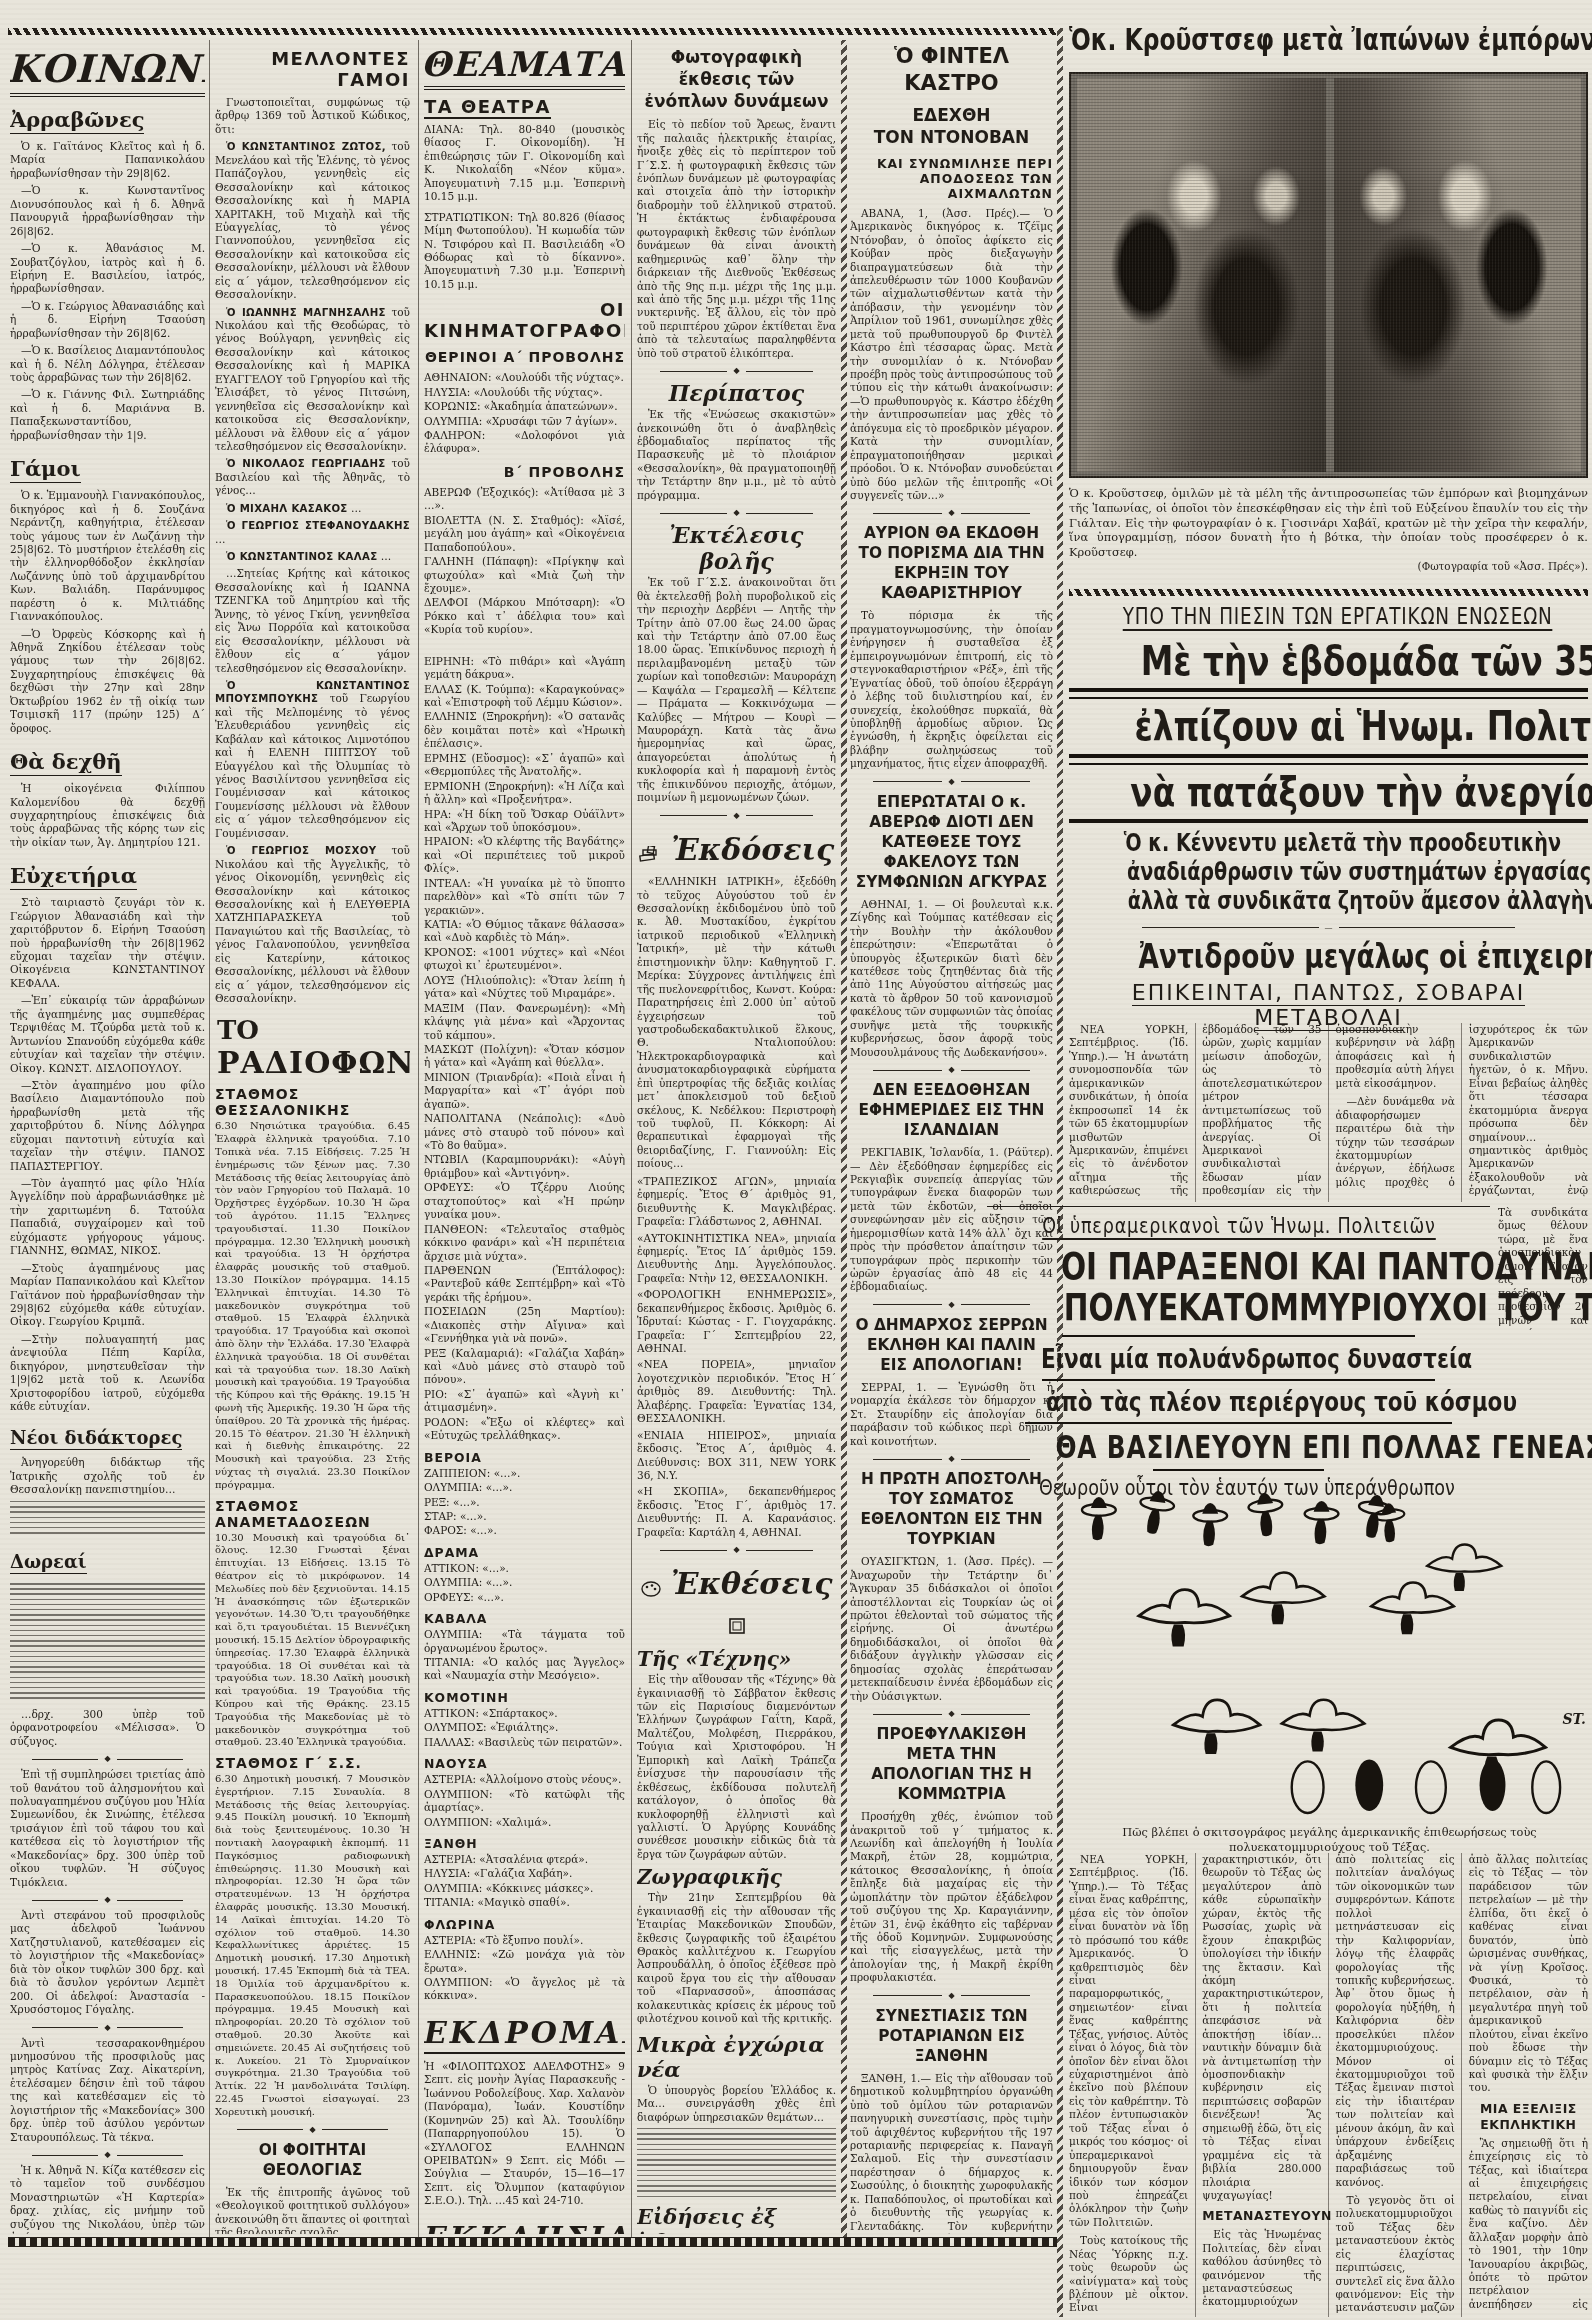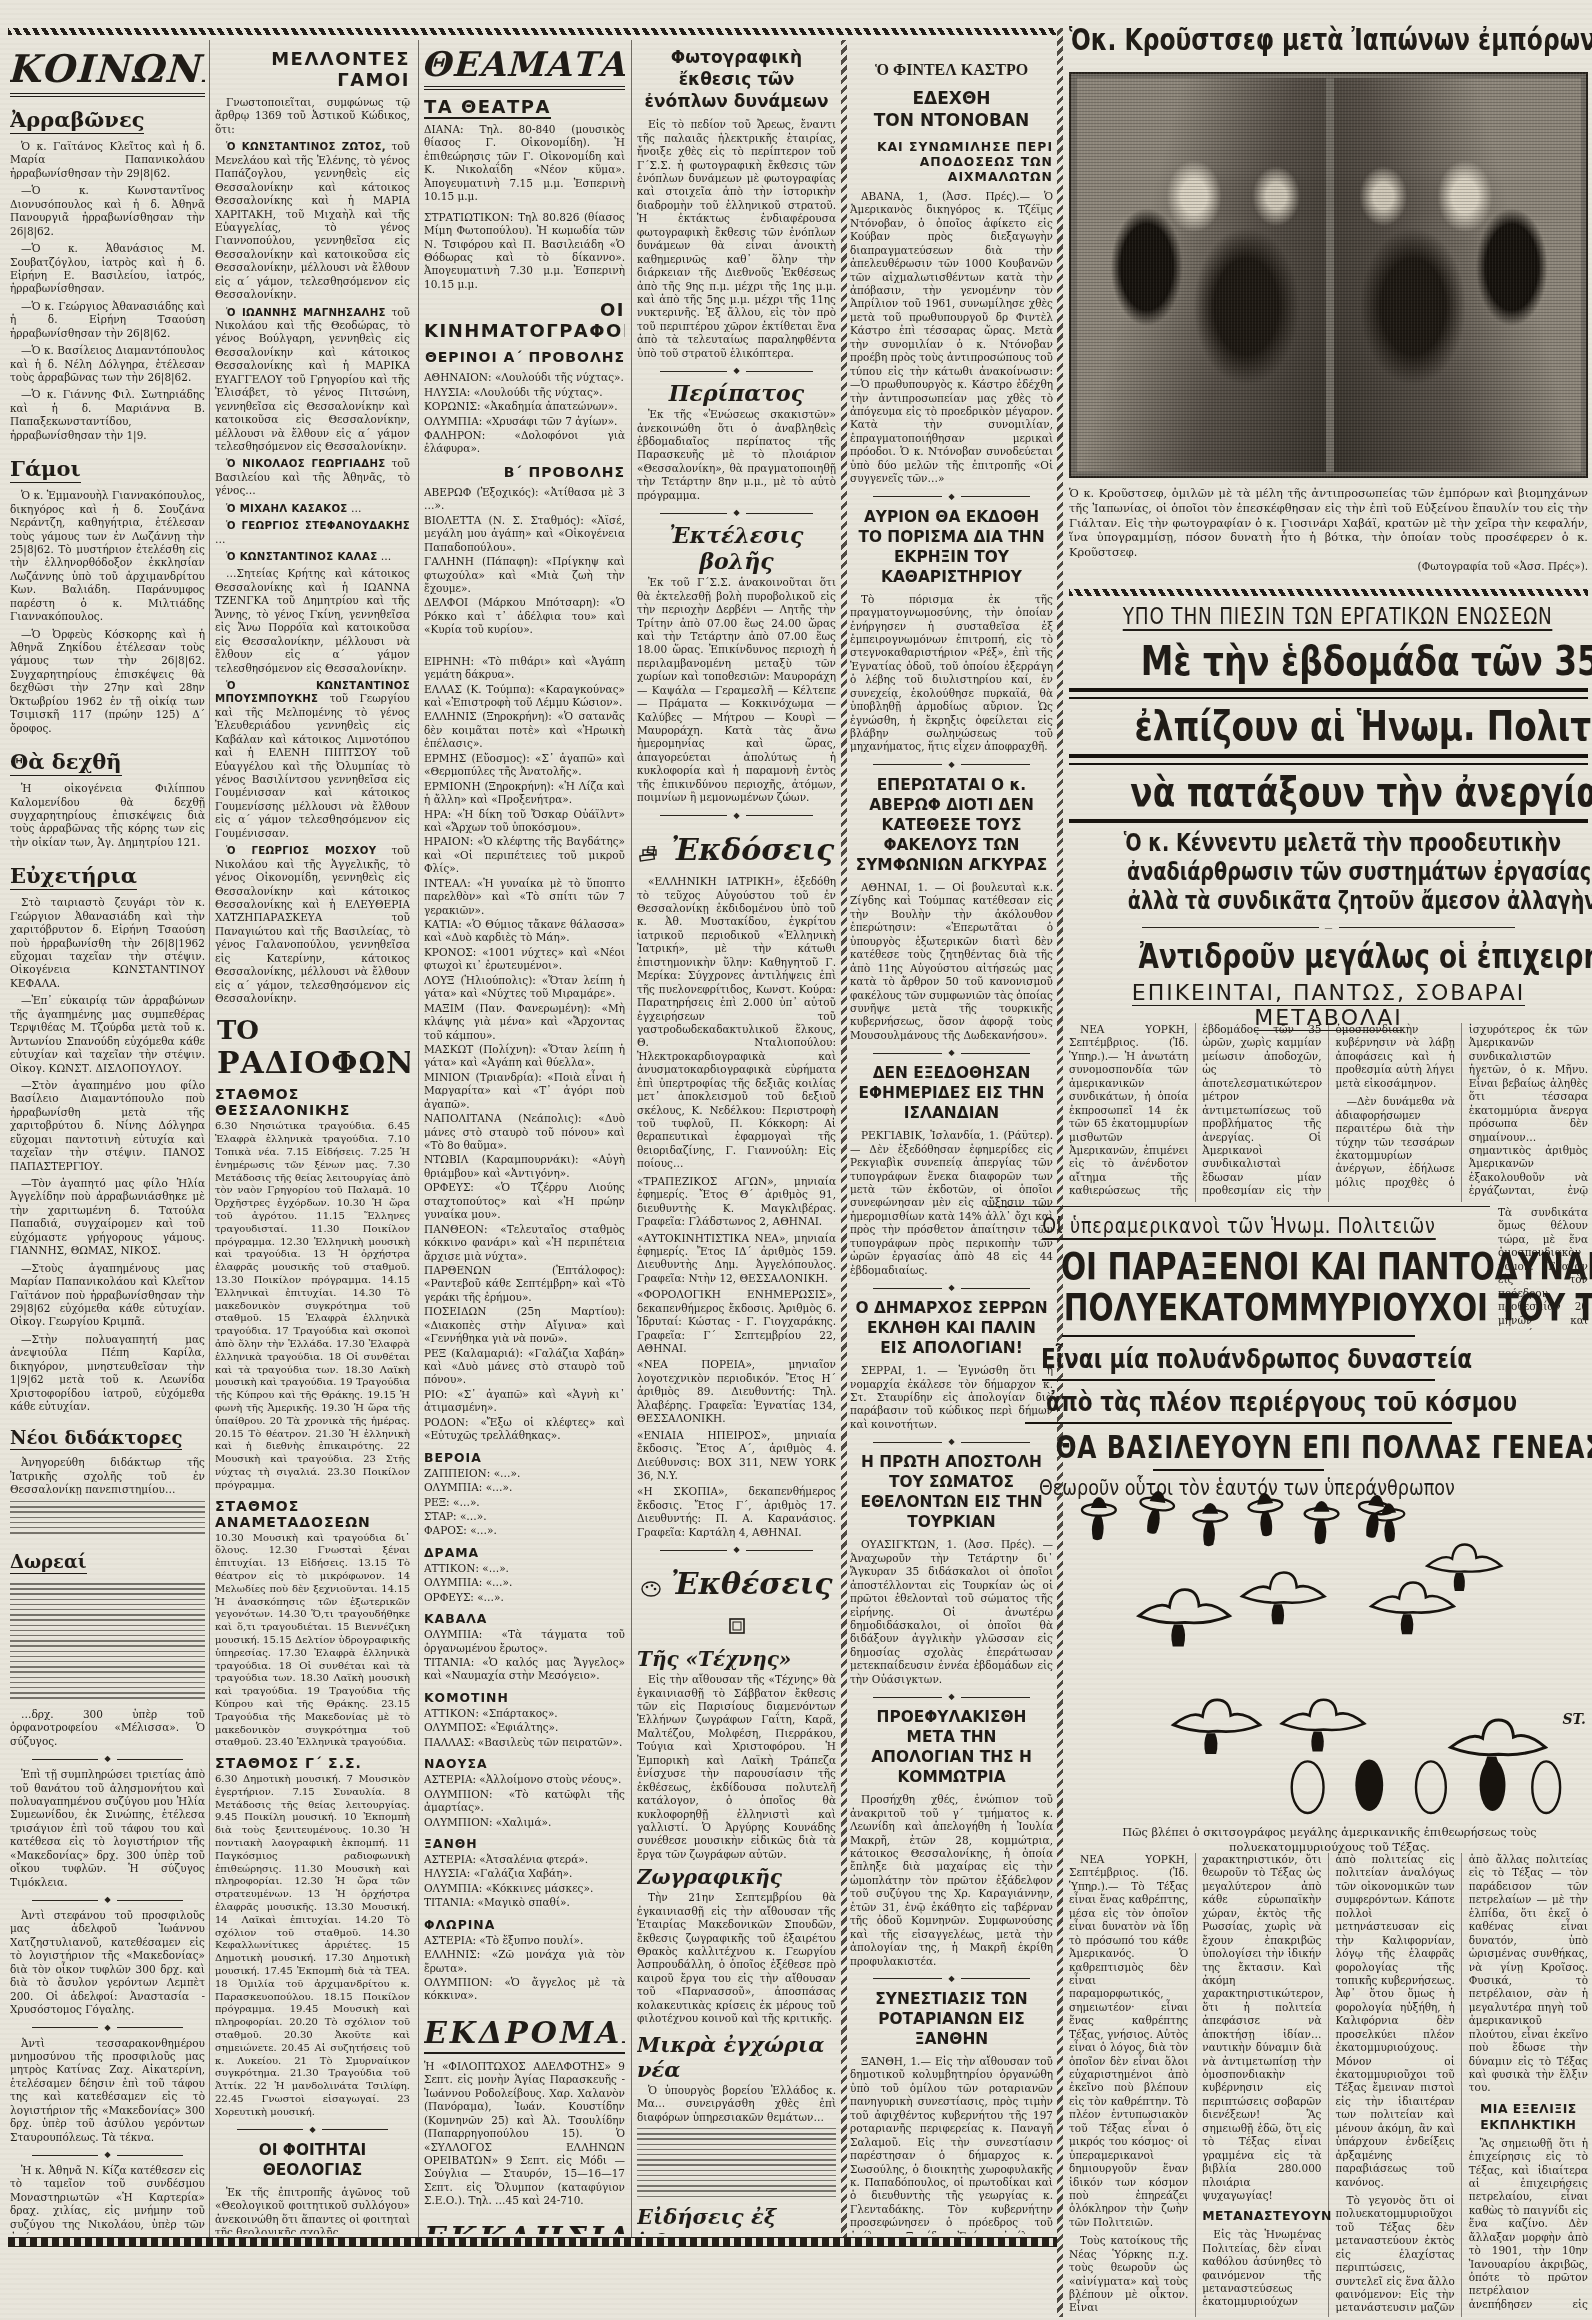--- a/index.html
+++ b/index.html
@@ -213,21 +213,21 @@
         <p class="p noind" style="margin-bottom:1px;">ΕΛΛΗΝΙΣ (Ξηροκρήνη): «Ὁ σατανᾶς δὲν κοιμᾶται ποτὲ» καὶ «Ἡρωικὴ ἐπέλασις».</p>
         <p class="p noind" style="margin-bottom:1px;">ΕΡΜΗΣ (Εὔοσμος): «Σ᾿ ἀγαπῶ» καὶ «Θερμοπύλες τῆς Ἀνατολῆς».</p>
         <p class="p noind" style="margin-bottom:1px;">ΕΡΜΙΟΝΗ (Ξηροκρήνη): «Ἡ Λίζα καὶ ἡ ἄλλη» καὶ «Προξενήτρα».</p>
         <p class="p noind" style="margin-bottom:1px;">ΗΡΑ: «Ἡ δίκη τοῦ Ὄσκαρ Οὐάϊλντ» καὶ «Ἄρχων τοῦ ὑποκόσμου».</p>
         <p class="p noind" style="margin-bottom:1px;">ΗΡΑΙΟΝ: «Ὁ κλέφτης τῆς Βαγδάτης» καὶ «Οἱ περιπέτειες τοῦ μικροῦ Φλίς».</p>
         <p class="p noind" style="margin-bottom:1px;">ΙΝΤΕΑΛ: «Ἡ γυναίκα μὲ τὸ ὕποπτο παρελθὸν» καὶ «Τὸ σπίτι τῶν 7 γερακιῶν».</p>
         <p class="p noind" style="margin-bottom:1px;">ΚΑΤΙΑ: «Ὁ Θύμιος τἄκανε θάλασσα» καὶ «Δυὸ καρδιὲς τὸ Μάη».</p>
         <p class="p noind" style="margin-bottom:1px;">ΚΡΟΝΟΣ: «1001 νύχτες» καὶ «Νέοι φτωχοὶ κι᾿ ἐρωτευμένοι».</p>
         <p class="p noind" style="margin-bottom:1px;">ΛΟΥΞ (Ἡλιούπολις): «Ὅταν λείπη ἡ γάτα» καὶ «Νύχτες τοῦ Μιραμάρε».</p>
         <p class="p noind" style="margin-bottom:1px;">ΜΑΞΙΜ (Παν. Φανερωμένη): «Μὴ κλάψης γιὰ μένα» καὶ «Ἄρχοντας τοῦ κάμπου».</p>
-        <p class="p noind" style="margin-bottom:1px;">ΜΑΣΚΩΤ (Πολίχνη): «Ὅταν λείπη ἡ γάτα» καὶ «Ἀγάπη καὶ θύελλα».</p>
+        <p class="p noind" style="margin-bottom:1px;">ΜΑΣΚΩΤ (Πολίχνη): «Ὅταν κόσμον ἡ γάτα» καὶ «Ἀγάπη καὶ θύελλα».</p>
         <p class="p noind" style="margin-bottom:1px;">ΜΙΝΙΟΝ (Τριανδρία): «Ποιὰ εἶναι ἡ Μαργαρίτα» καὶ «Τ᾿ ἀγόρι ποὺ ἀγαπῶ».</p>
         <p class="p noind" style="margin-bottom:1px;">ΝΑΠΟΛΙΤΑΝΑ (Νεάπολις): «Δυὸ μάνες στὸ σταυρὸ τοῦ πόνου» καὶ «Τὸ 8ο θαῦμα».</p>
         <p class="p noind" style="margin-bottom:1px;">ΝΤΩΒΙΛ (Καραμπουρνάκι): «Αὐγὴ θριάμβου» καὶ «Ἀντιγόνη».</p>
         <p class="p noind" style="margin-bottom:1px;">ΟΡΦΕΥΣ: «Ὁ Τζέρρυ Λιούης σταχτοπούτος» καὶ «Ἡ πρώην γυναίκα μου».</p>
         <p class="p noind" style="margin-bottom:1px;">ΠΑΝΘΕΟΝ: «Τελευταῖος σταθμὸς κόκκινο φανάρι» καὶ «Ἡ περιπέτεια ἄρχισε μιὰ νύχτα».</p>
         <p class="p noind" style="margin-bottom:1px;">ΠΑΡΘΕΝΩΝ (Ἑπτάλοφος): «Ραντεβοῦ κάθε Σεπτέμβρη» καὶ «Τὸ γεράκι τῆς ἐρήμου».</p>
         <p class="p noind" style="margin-bottom:1px;">ΠΟΣΕΙΔΩΝ (25η Μαρτίου): «Διακοπὲς στὴν Αἴγινα» καὶ «Γεννήθηκα γιὰ νὰ πονῶ».</p>
         <p class="p noind" style="margin-bottom:1px;">ΡΕΞ (Καλαμαριά): «Γαλάζια Χαβάη» καὶ «Δυὸ μάνες στὸ σταυρὸ τοῦ πόνου».</p>
         <p class="p noind" style="margin-bottom:1px;">ΡΙΟ: «Σ᾿ ἀγαπῶ» καὶ «Ἁγνὴ κι᾿ ἀτιμασμένη».</p>
         <p class="p noind" style="margin-bottom:1px;">ΡΟΔΟΝ: «Ἔξω οἱ κλέφτες» καὶ «Εὐτυχῶς τρελλάθηκας».</p>
@@ -384,21 +384,21 @@
     <div class="h-script" style="font-size:20px;text-align:left;margin:4px 0 2px 0;">Ζωγραφικῆς</div>
     <p class="p">Τὴν 21ην Σεπτεμβρίου θὰ ἐγκαινιασθῇ εἰς τὴν αἴθουσαν τῆς Ἑταιρίας Μακεδονικῶν Σπουδῶν, ἔκθεσις ζωγραφικῆς τοῦ ἐξαιρέτου Θρακὸς καλλιτέχνου κ. Γεωργίου Ἀσπρουδάλλη, ὁ ὁποῖος ἐξέθεσε πρὸ καιροῦ ἔργα του εἰς τὴν αἴθουσαν τοῦ «Παρνασσοῦ», ἀποσπάσας κολακευτικὰς κρίσεις ἐκ μέρους τοῦ φιλοτέχνου κοινοῦ καὶ τῆς κριτικῆς.</p>
     <div class="h-script" style="font-size:21px;text-align:left;margin:6px 0 2px 0;">Μικρὰ ἐγχώρια νέα</div>
     <p class="p">Ὁ ὑπουργὸς βορείου Ἑλλάδος κ. Μα… συνειργάσθη χθὲς ἐπὶ διαφόρων ὑπηρεσιακῶν θεμάτων…</p>
     <div class="faux" style="height:70px;"></div>
     <div class="h-script" style="font-size:21px;text-align:left;margin:4px 0 2px 0;">Εἰδήσεις ἐξ Ἀθηνῶν</div>
 
   </div>
 
   <div class="col" id="c5">
-    <div class="nh" style="font-size:16px;margin-top:20px;font-family:Liberation Serif, serif;">Ὁ ΦΙΝΤΕΛ ΚΑΣΤΡΟ</div>
+    <div class="nh" style="font-size:21px;margin-top:3px;">Ὁ ΦΙΝΤΕΛ ΚΑΣΤΡΟ</div>
     <div class="nh" style="font-size:17px;margin:0;">ΕΔΕΧΘΗ</div>
     <div class="nh" style="font-size:17px;margin:0 0 4px 0;">ΤΟΝ ΝΤΟΝΟΒΑΝ</div>
     <div class="h-caps sm" style="font-size:12.4px;">ΚΑΙ ΣΥΝΩΜΙΛΗΣΕ ΠΕΡΙ ΑΠΟΔΟΣΕΩΣ ΤΩΝ ΑΙΧΜΑΛΩΤΩΝ</div>
     <p class="p">ΑΒΑΝΑ, 1, (Ἀσσ. Πρές).— Ὁ Ἀμερικανὸς δικηγόρος κ. Τζέϊμς Ντόνοβαν, ὁ ὁποῖος ἀφίκετο εἰς Κούβαν πρὸς διεξαγωγὴν διαπραγματεύσεων διὰ τὴν ἀπελευθέρωσιν τῶν 1000 Κουβανῶν τῶν αἰχμαλωτισθέντων κατὰ τὴν ἀπόβασιν, τὴν γενομένην τὸν Ἀπρίλιον τοῦ 1961, συνωμίλησε χθὲς μετὰ τοῦ πρωθυπουργοῦ δρ Φιντὲλ Κάστρο ἐπὶ τέσσαρας ὥρας. Μετὰ τὴν συνομιλίαν ὁ κ. Ντόνοβαν προέβη πρὸς τοὺς ἀντιπροσώπους τοῦ τύπου εἰς τὴν κάτωθι ἀνακοίνωσιν: —Ὁ πρωθυπουργὸς κ. Κάστρο ἐδέχθη τὴν ἀντιπροσωπείαν μας χθὲς τὸ ἀπόγευμα εἰς τὸ προεδρικὸν μέγαρον. Κατὰ τὴν συνομιλίαν, ἐπραγματοποιήθησαν μερικαὶ πρόοδοι. Ὁ κ. Ντόνοβαν συνοδεύεται ὑπὸ δύο μελῶν τῆς ἐπιτροπῆς «Οἱ συγγενεῖς τῶν…»</p>
     <div>
       <div class="orn">
           <span>◆</span>
         </div>
       <div class="nh">ΑΥΡΙΟΝ ΘΑ ΕΚΔΟΘΗ ΤΟ ΠΟΡΙΣΜΑ ΔΙΑ ΤΗΝ ΕΚΡΗΞΙΝ ΤΟΥ ΚΑΘΑΡΙΣΤΗΡΙΟΥ</div>
       <p class="p">Τὸ πόρισμα ἐκ τῆς πραγματογνωμοσύνης, τὴν ὁποίαν ἐνήργησεν ἡ συσταθεῖσα ἐξ ἐμπειρογνωμόνων ἐπιτροπή, εἰς τὸ στεγνοκαθαριστήριον «Ρέξ», ἐπὶ τῆς Ἐγνατίας ὁδοῦ, τοῦ ὁποίου ἐξερράγη ὁ λέβης τοῦ διυλιστηρίου καί, ἐν συνεχείᾳ, ἐκολούθησε πυρκαϊά, θὰ ὑποβληθῇ ἁρμοδίως αὔριον. Ὡς ἐγνώσθη, ἡ ἔκρηξις ὀφείλεται εἰς βλάβην σωληνώσεως τοῦ μηχανήματος, ἥτις εἶχεν ἀποφραχθῆ.</p>

